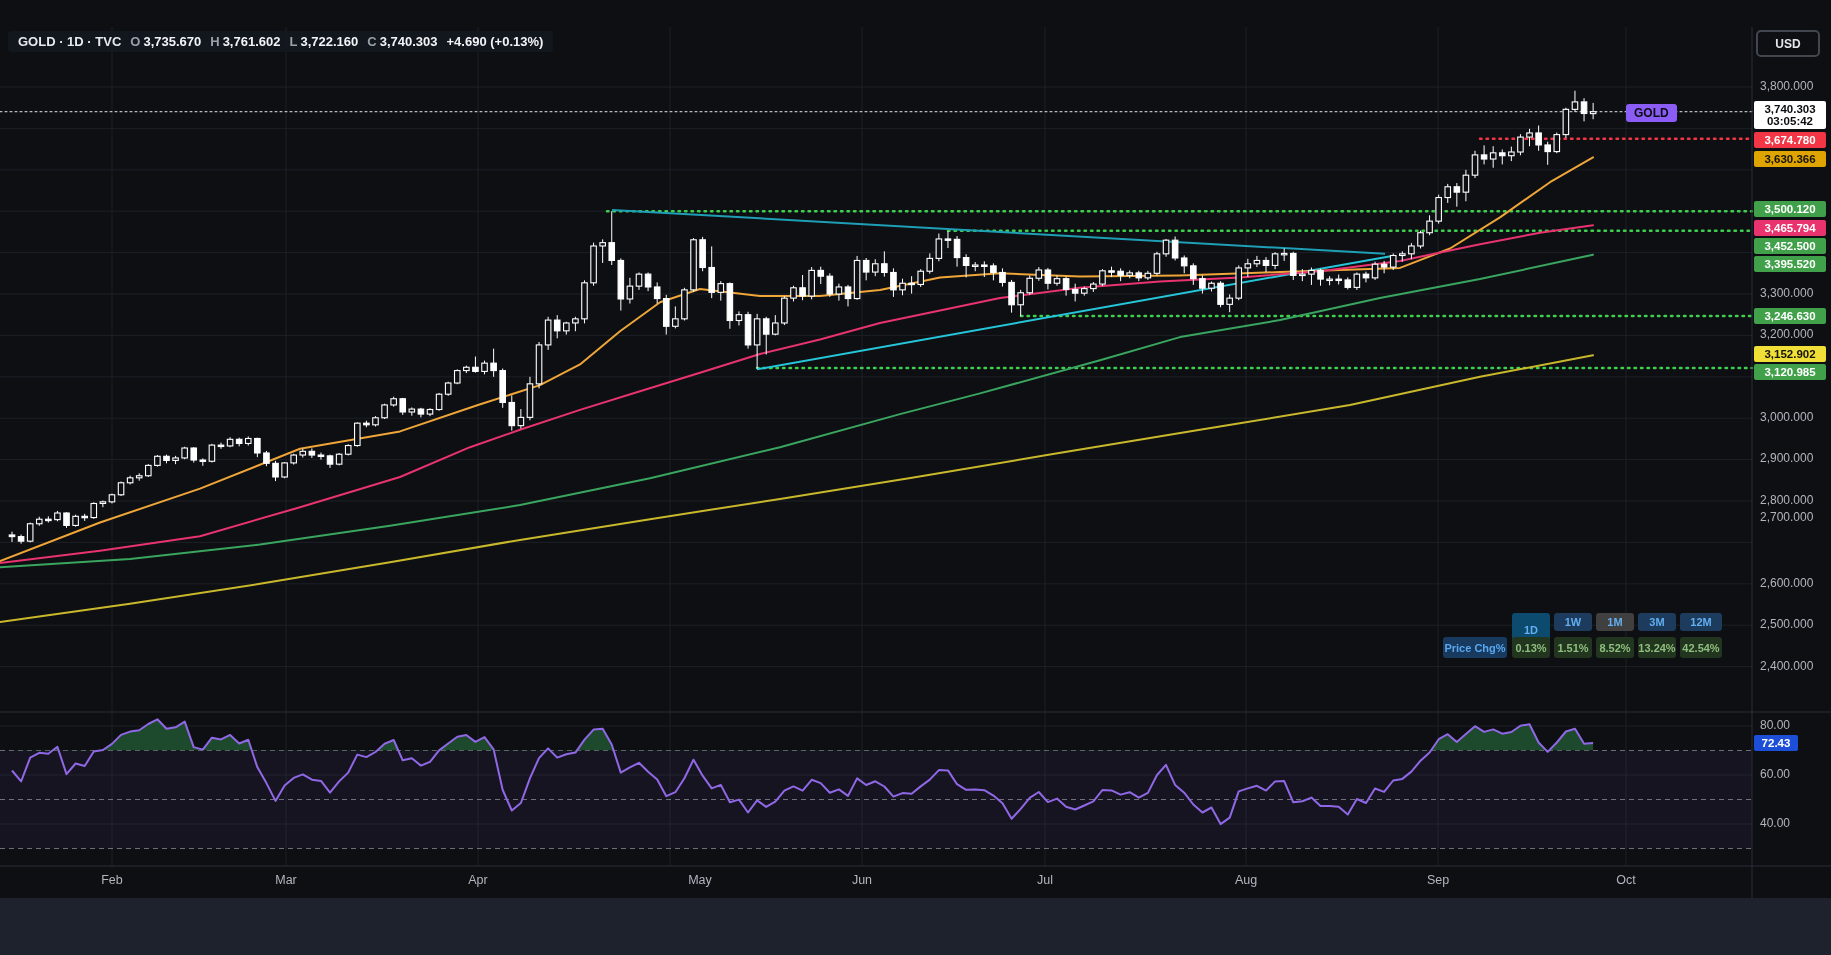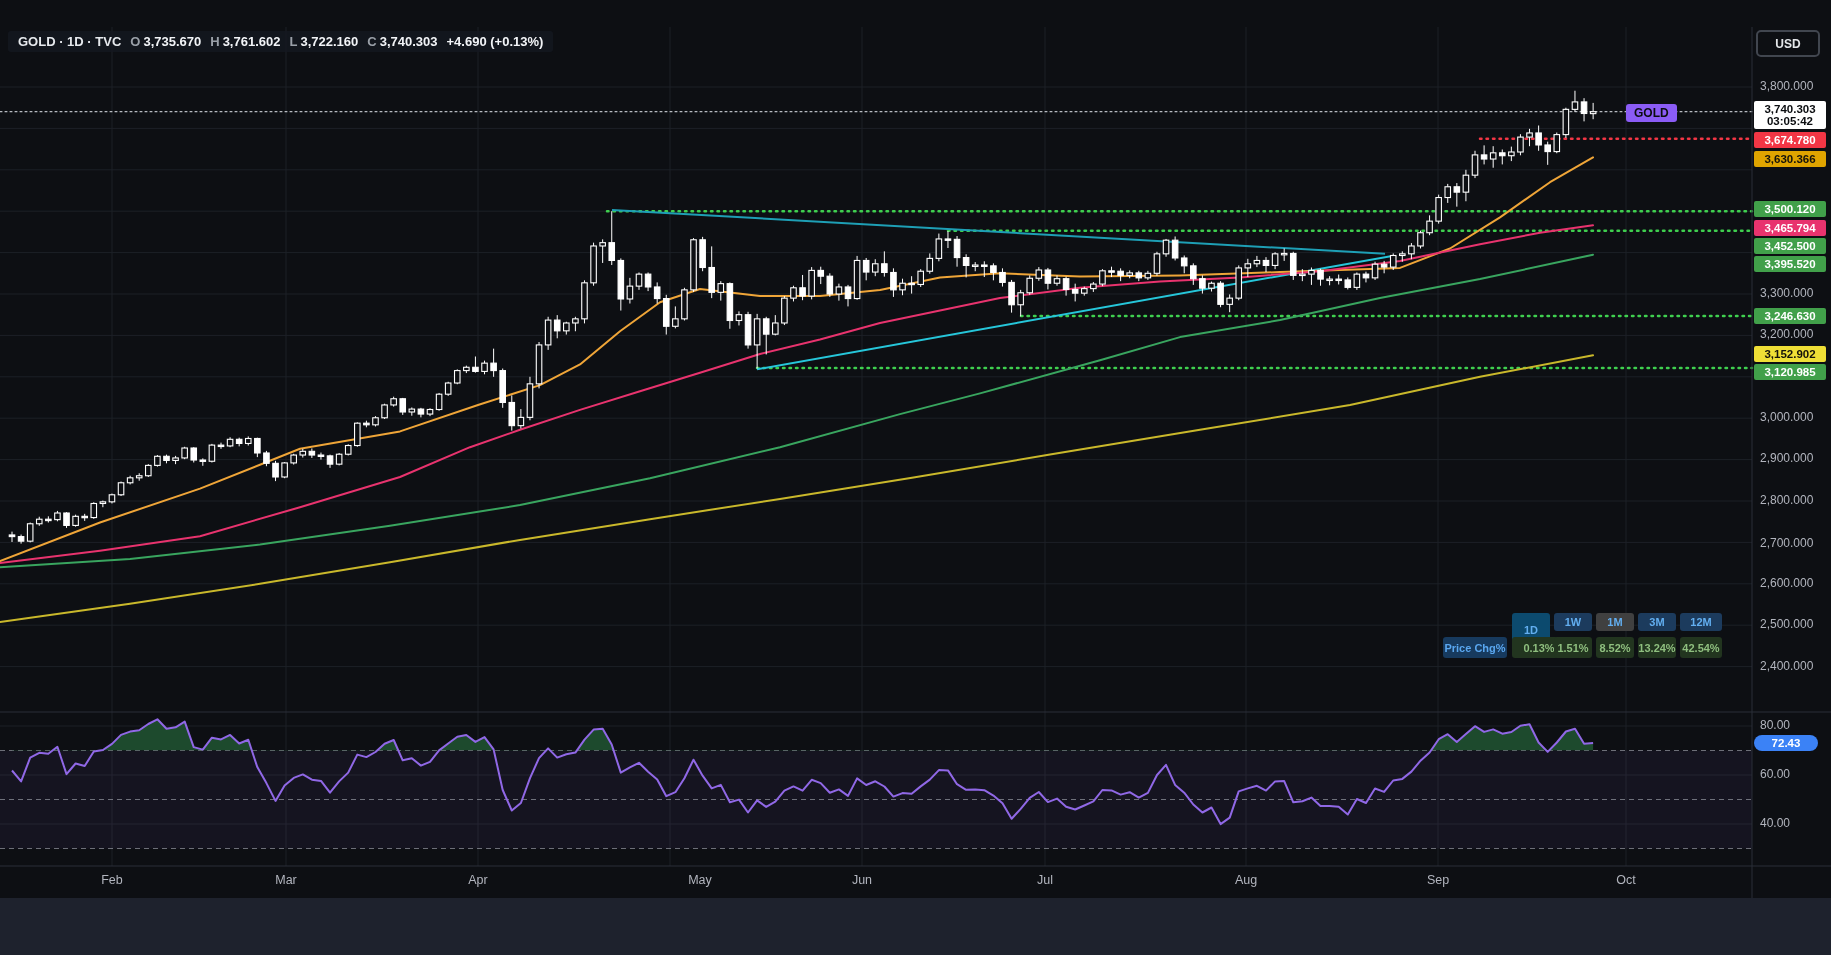--- a/index.html
+++ b/index.html
@@ -450,58 +450,58 @@
 
   <div class="usd">USD</div>
 
   <div id="price-axis">
       <div class="tick" style="top: 79px;">3,800.000</div>
       <div class="tick" style="top: 286px;">3,300.000</div>
       <div class="tick" style="top: 327px;">3,200.000</div>
       <div class="tick" style="top: 410px;">3,000.000</div>
       <div class="tick" style="top: 451px;">2,900.000</div>
       <div class="tick" style="top: 493px;">2,800.000</div>
-      <div class="tick" style="top: 536px;">2,700.000</div>
+      <div class="tick" style="top: 510px;">2,700.000</div>
       <div class="tick" style="top: 576px;">2,600.000</div>
       <div class="tick" style="top: 617px;">2,500.000</div>
       <div class="tick" style="top: 659px;">2,400.000</div>
       <div class="tick" style="top: 718px;">80.00</div>
       <div class="tick" style="top: 767px;">60.00</div>
       <div class="tick" style="top: 816px;">40.00</div>
       <div class="tag" style="top: 101px; background: rgb(255, 255, 255); color: rgb(11, 13, 16);">3,740.303<div class="sub">03:05:42</div></div>
       <div class="tag" style="top: 132px; background: rgb(242, 54, 69); color: rgb(255, 255, 255);">3,674.780</div>
       <div class="tag" style="top: 151px; background: rgb(223, 164, 0); color: rgb(21, 19, 10);">3,630.366</div>
       <div class="tag" style="top: 201px; background: rgb(65, 160, 74); color: rgb(255, 255, 255);">3,500.120</div>
       <div class="tag" style="top: 220px; background: rgb(232, 51, 110); color: rgb(255, 255, 255);">3,465.794</div>
       <div class="tag" style="top: 238px; background: rgb(65, 160, 74); color: rgb(255, 255, 255);">3,452.500</div>
       <div class="tag" style="top: 256px; background: rgb(65, 160, 74); color: rgb(255, 255, 255);">3,395.520</div>
       <div class="tag" style="top: 308px; background: rgb(65, 160, 74); color: rgb(255, 255, 255);">3,246.630</div>
       <div class="tag" style="top: 346px; background: rgb(239, 223, 54); color: rgb(21, 19, 10);">3,152.902</div>
       <div class="tag" style="top: 364px; background: rgb(65, 160, 74); color: rgb(255, 255, 255);">3,120.985</div>
-      <div class="tag" style="top: 735px; background: #3b82f6; color: rgb(255, 255, 255); width: 64px; border-radius: 8px;">72.43</div>
+      <div class="tag" style="top: 735px; background: #1d4ed8; color: rgb(255, 255, 255); width: 44px;">72.43</div>
     </div>
   <div id="time-axis">
       <div class="month" style="left: 112px;">Feb</div>
       <div class="month" style="left: 286px;">Mar</div>
       <div class="month" style="left: 478px;">Apr</div>
       <div class="month" style="left: 700px;">May</div>
       <div class="month" style="left: 862px;">Jun</div>
       <div class="month" style="left: 1045px;">Jul</div>
       <div class="month" style="left: 1246px;">Aug</div>
       <div class="month" style="left: 1438px;">Sep</div>
       <div class="month" style="left: 1626px;">Oct</div>
     </div>
   <div id="perf-table">
       <div class="pc" style="left: 1512px; top: 613px; width: 38px; height: 33px; background: #0c4a6e; color: rgb(98, 174, 240);">1D</div>
       <div class="pc" style="left: 1554px; top: 613px; width: 38px; height: 18px; background: rgb(28, 59, 93); color: rgb(98, 174, 240);">1W</div>
       <div class="pc" style="left: 1596px; top: 613px; width: 38px; height: 18px; background: #404040; color: rgb(98, 174, 240);">1M</div>
       <div class="pc" style="left: 1638px; top: 613px; width: 38px; height: 18px; background: rgb(28, 59, 93); color: rgb(98, 174, 240);">3M</div>
       <div class="pc" style="left: 1680px; top: 613px; width: 42px; height: 18px; background: rgb(28, 59, 93); color: rgb(98, 174, 240);">12M</div>
       <div class="pc" style="left: 1443px; top: 637px; width: 64px; height: 21px; background: rgb(23, 58, 94); color: rgb(90, 167, 240);">Price Chg%</div>
-      <div class="pc" style="left: 1512px; top: 637px; width: 38px; height: 21px; background: rgb(34, 53, 31); color: rgb(143, 191, 127); padding-left: 8px;">0.13%</div>
+      <div class="pc" style="left: 1512px; top: 637px; width: 38px; height: 21px; background: rgb(34, 53, 31); color: rgb(143, 191, 127);">0.13%</div>
       <div class="pc" style="left: 1554px; top: 637px; width: 38px; height: 21px; background: rgb(34, 53, 31); color: rgb(143, 191, 127);">1.51%</div>
       <div class="pc" style="left: 1596px; top: 637px; width: 38px; height: 21px; background: rgb(34, 53, 31); color: rgb(143, 191, 127); text-align: right;">8.52%</div>
       <div class="pc" style="left: 1638px; top: 637px; width: 38px; height: 21px; background: rgb(34, 53, 31); color: rgb(143, 191, 127);">13.24%</div>
       <div class="pc" style="left: 1680px; top: 637px; width: 42px; height: 21px; background: rgb(34, 53, 31); color: rgb(143, 191, 127);">42.54%</div>
     </div>
 
   <div class="symtag">GOLD</div>
 
   <div class="footer">
     

